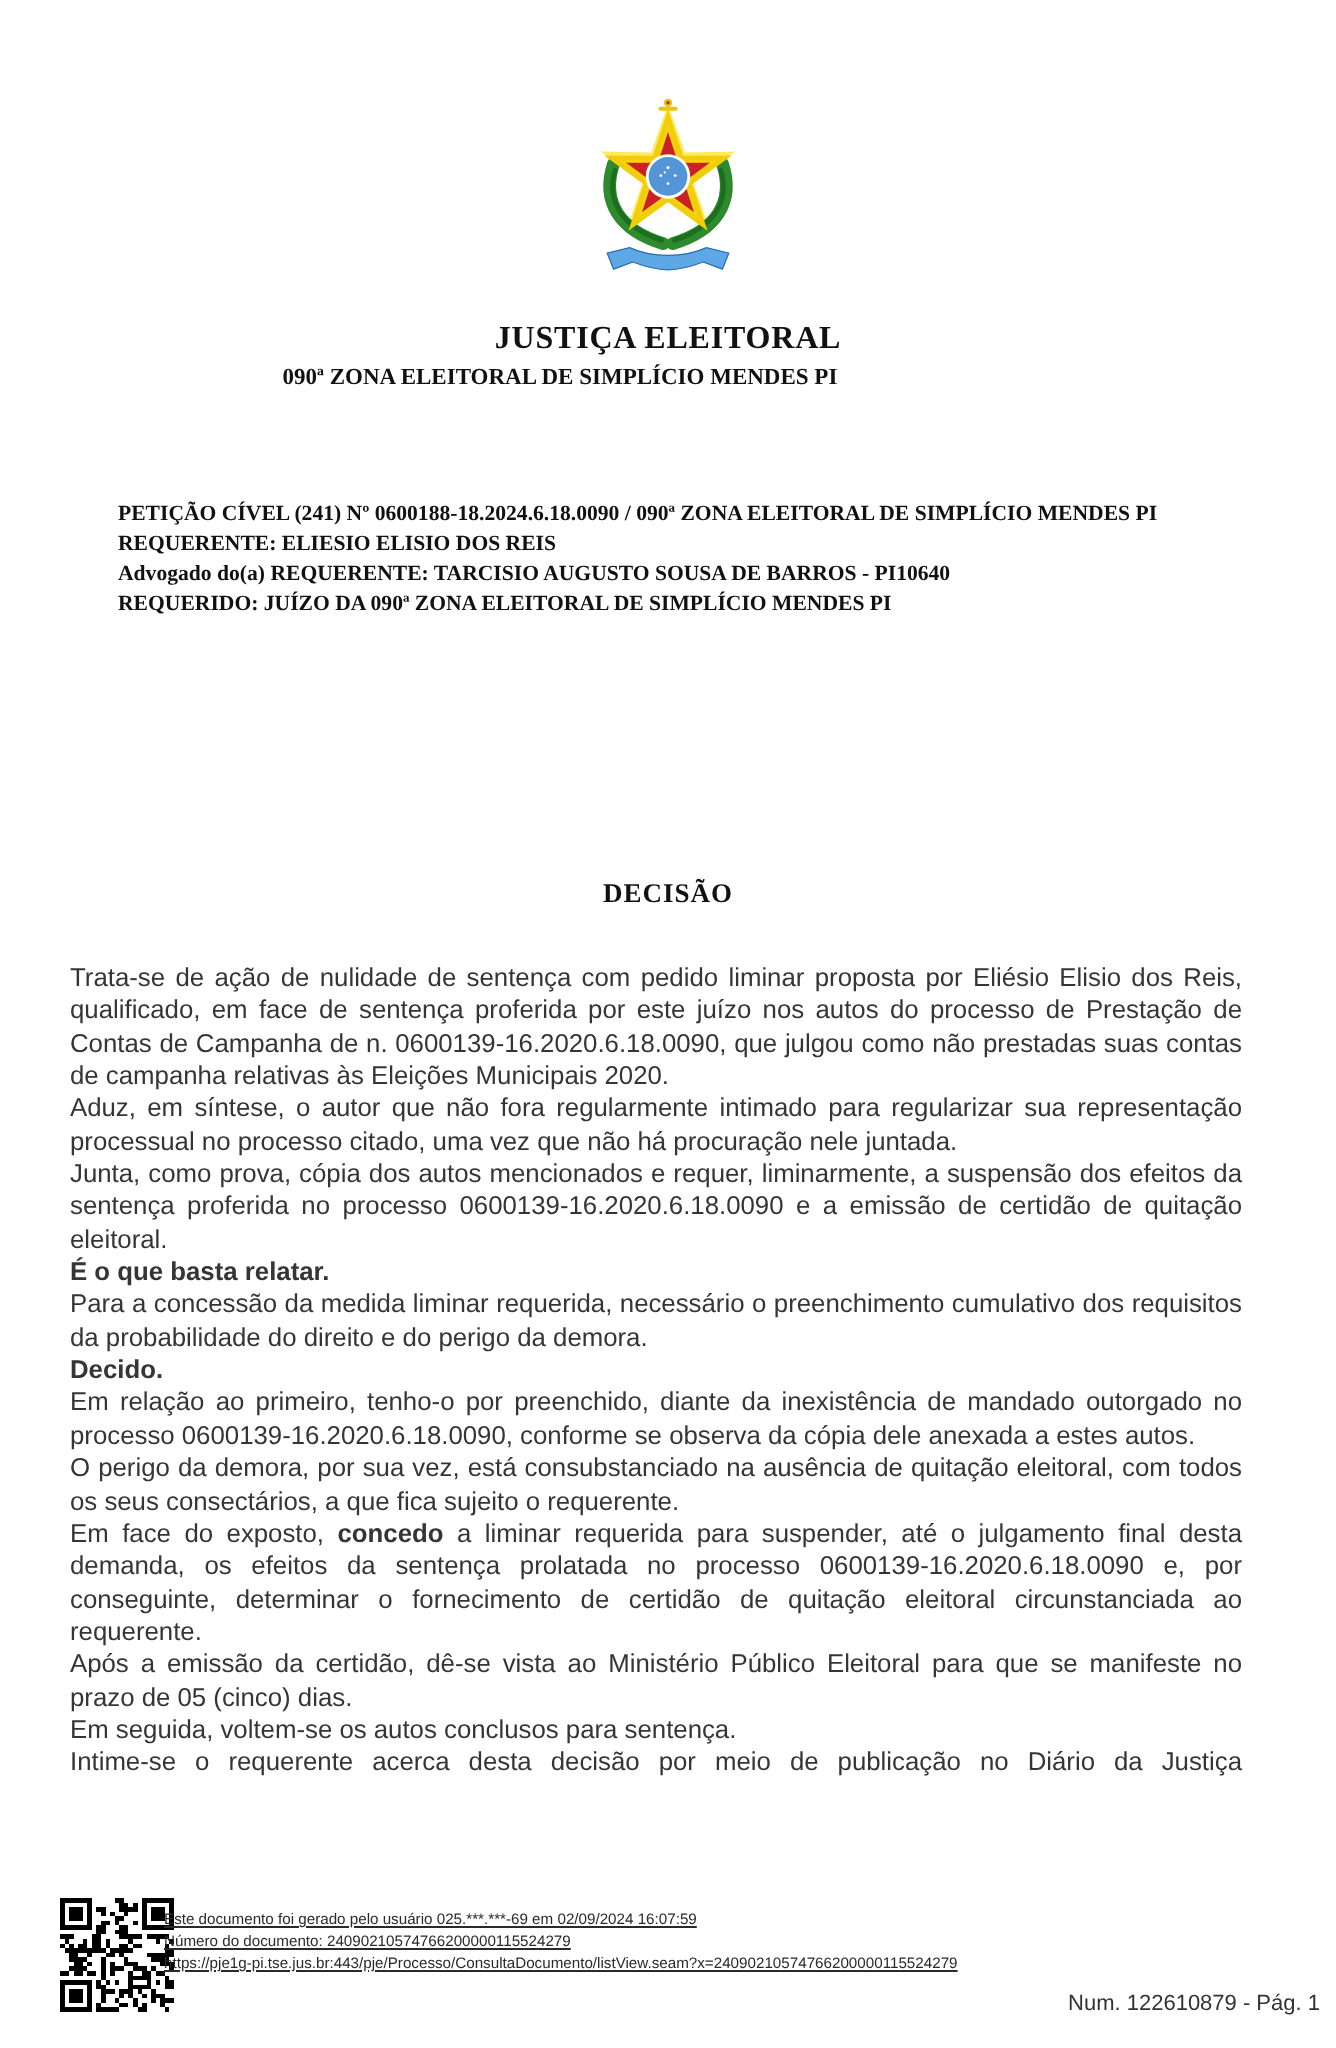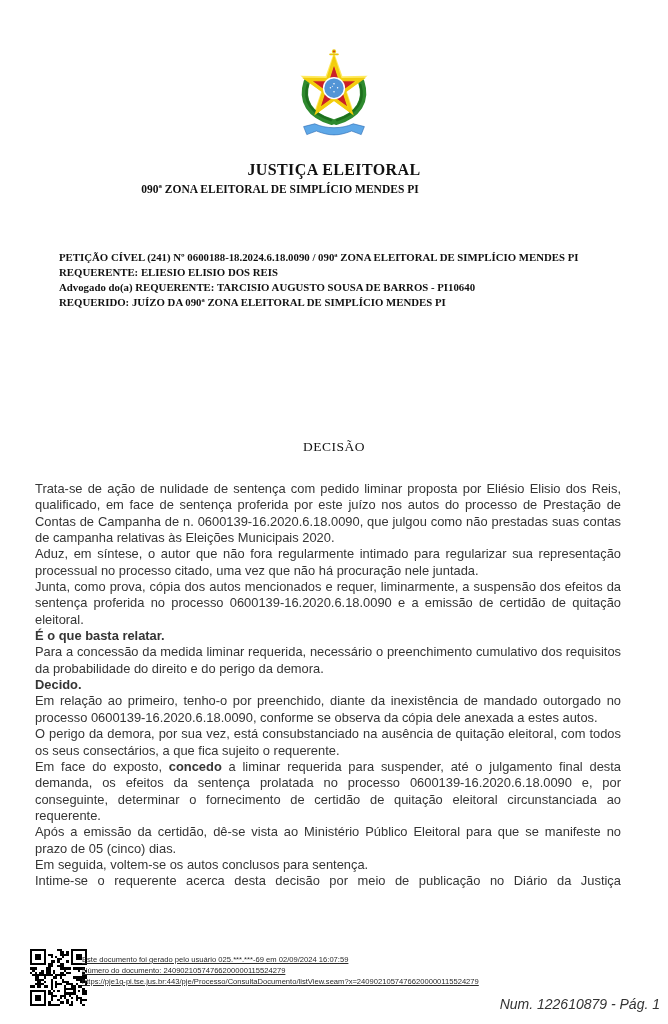--- a/index.html
+++ b/index.html
@@ -16,35 +16,35 @@
   .org-subtitle{position:absolute;top:183px;left:0;width:560px;text-align:center;
                 font-family:"Liberation Serif",serif;font-weight:bold;
                 font-size:11.5px;color:#111;}
 
   .case-info{position:absolute;top:250px;left:35px;right:35px;
              font-family:"Liberation Serif",serif;font-weight:bold;
              font-size:10.8px;line-height:14.9px;color:#111;margin-left:24px;}
   .ci-line{white-space:nowrap;}
 
   .decision-heading{position:absolute;top:439px;left:0;width:668px;text-align:center;
-                    font-family:"Liberation Serif",serif;font-weight:normal;
+                    font-family:"Liberation Serif",serif;font-weight:bold;
                     font-size:13.5px;letter-spacing:.5px;color:#111;}
 
   .decision-body{position:absolute;top:481px;left:35px;right:47px;
                  font-size:12.9px;line-height:16.35px;text-align:justify;
                  color:#353535;}
   .decision-body p{margin:0;}
   .bold{font-weight:bold;}
   .cut{text-align-last:justify;}
 
   .qr{position:absolute;left:30px;top:949px;width:57px;height:57px;}
   .footer-info{position:absolute;left:82px;top:954px;
                font-size:7.6px;line-height:11px;color:#2a2a2a;}
   .footer-info div{white-space:nowrap;text-decoration:underline;}
-  .page-num{position:absolute;right:8px;top:996px;font-size:14px;color:#333;font-style:italic;}
+  .page-num{position:absolute;right:8px;top:996px;font-size:11px;color:#333;}
 </style>
 </head>
 <body>
 
 <div class="page">
 
   <div class="emblem">
     <svg viewBox="0 0 100 112" width="80" height="90">
 
       <path d="M50,5 L60.5,35 L92,34.5 L66,54 L76.5,85 L50,66 L23.5,85 L34,54 L8,34.5 L39.5,35 Z" fill="#ffe84d" opacity="0.9"></path>

